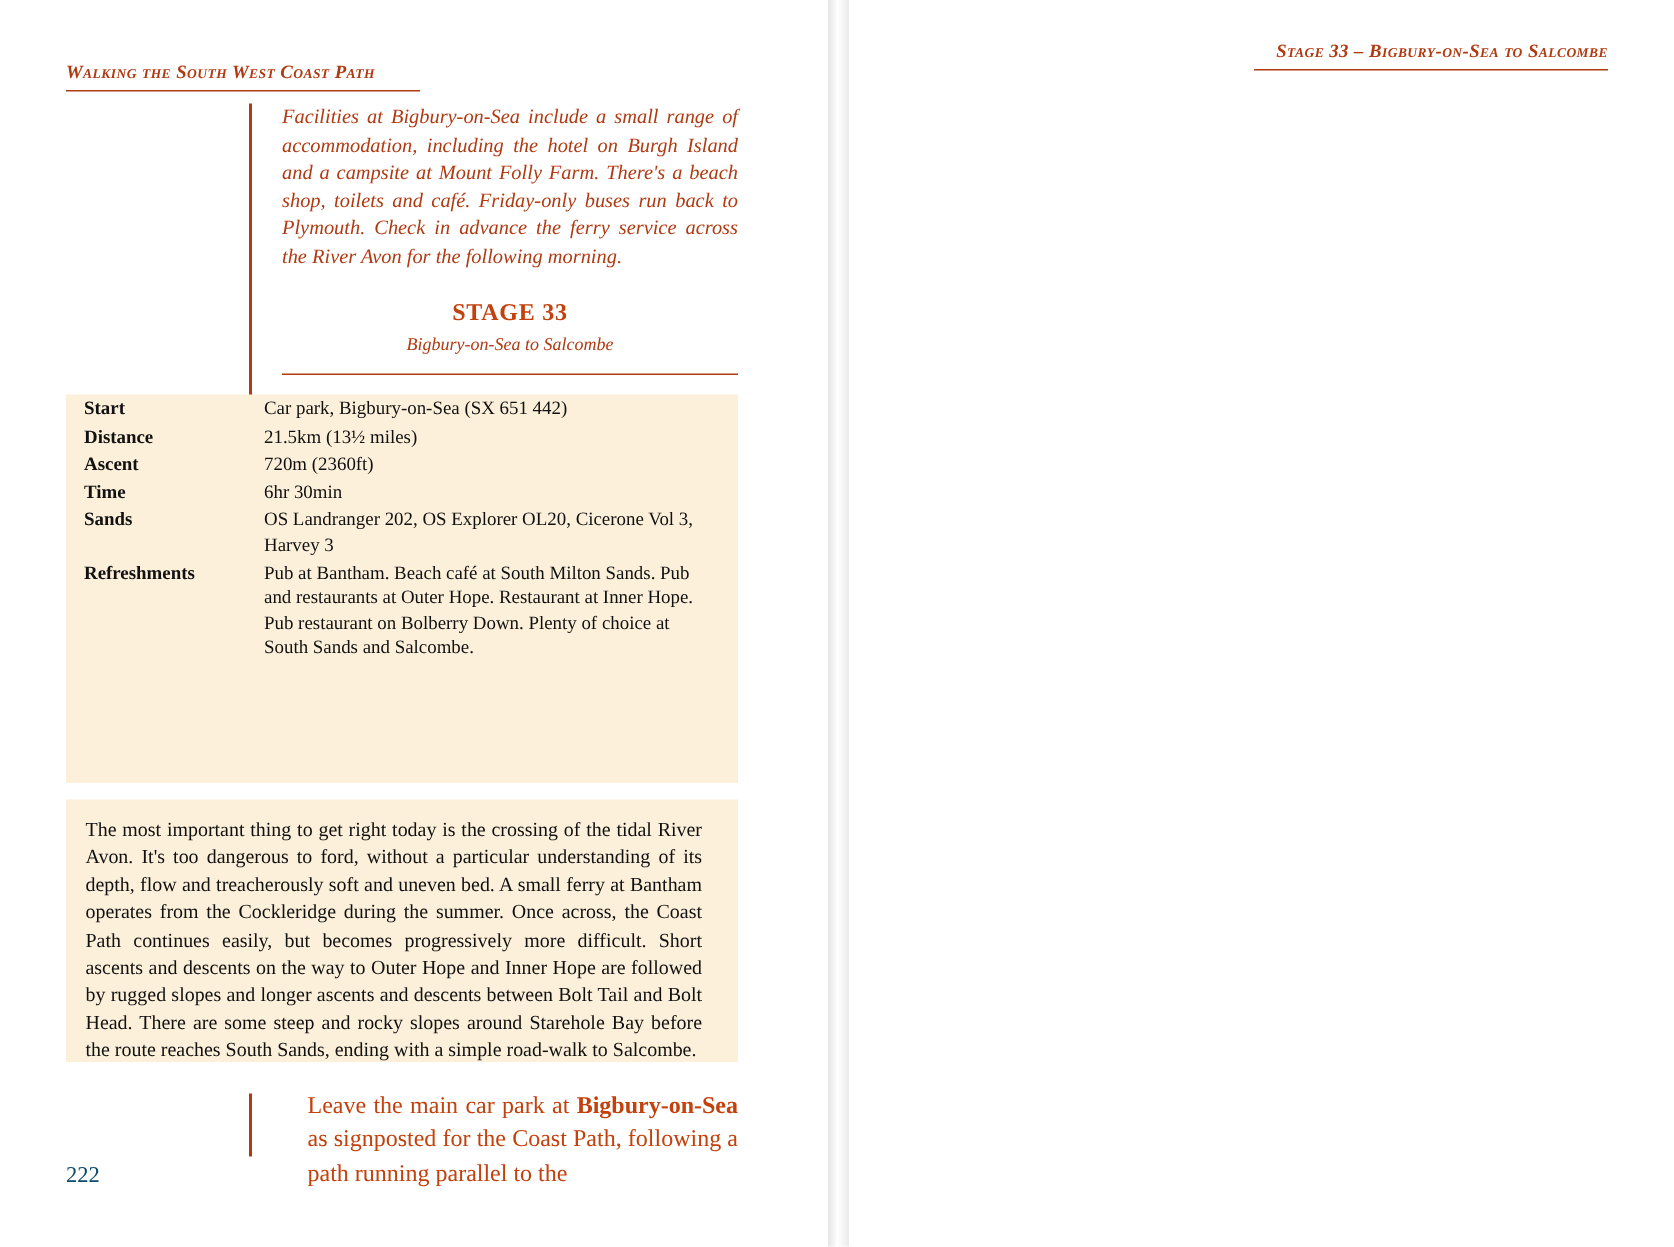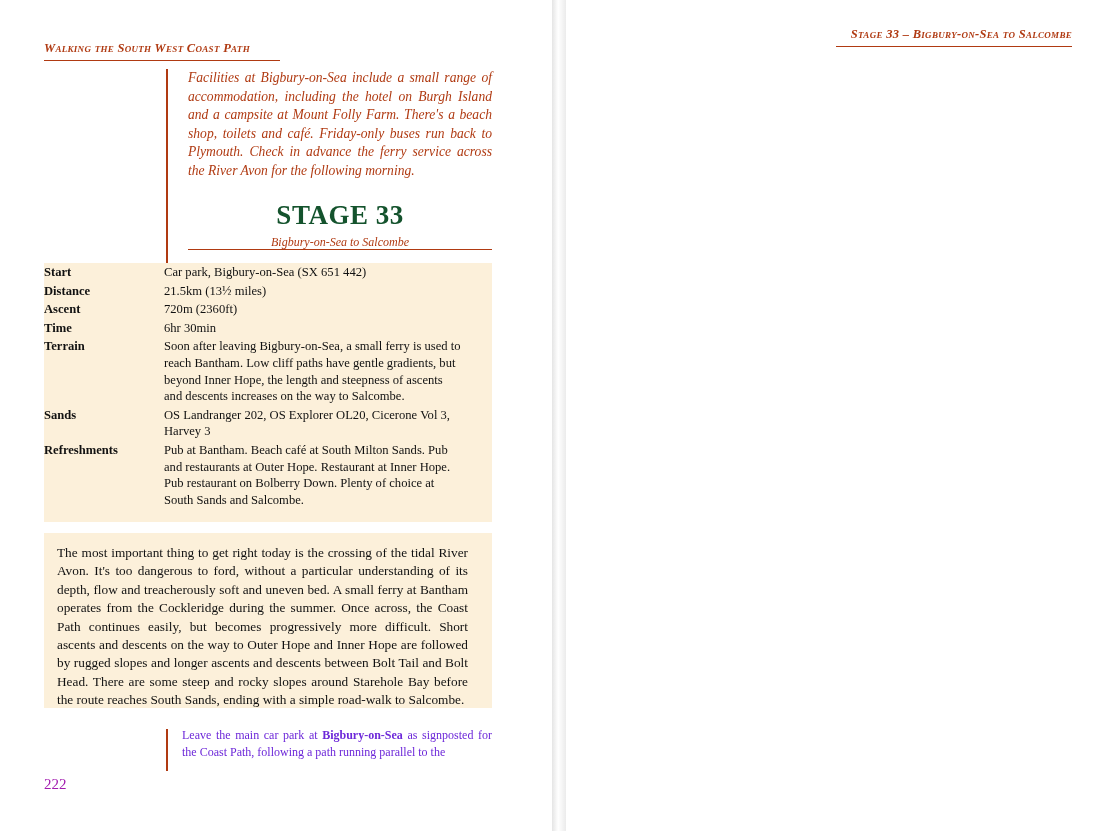--- a/index.html
+++ b/index.html
@@ -17,75 +17,75 @@
   .running-head-left{
     position:absolute;left:44px;top:27px;
     font-family:"Liberation Serif", serif;
     font-style:italic;font-weight:bold;
     font-size:12.5px;letter-spacing:.3px;
     color:#b03a12;
     font-variant:small-caps;
   }
   .rule-left{position:absolute;left:44px;top:46px;width:236px;height:1px;background:#b03a12;}
 
-  .folio-left{position:absolute;left:44px;top:762px;font-size:15px;color:#a21caf;}
+  .folio-left{position:absolute;left:44px;top:762px;font-size:15px;color:#0c4a6e;}
 
   
   .intro-block{
     position:absolute;left:166px;top:55px;width:326px;font-style:italic;
   }
   .intro-block .vrule{position:absolute;left:0;top:0;width:2px;height:198px;background:#b03a12;}
   .intro-text{
     margin-left:22px;
     color:#b03a12;
     font-size:13.6px;line-height:1.37;
     text-align:justify;
   }
 
   .stage-head{
     position:absolute;left:188px;top:186px;width:304px;text-align:center;
   }
   .stage-head .num{
-    color:#14532d;font-weight:bold;font-size:27px;letter-spacing:.5px;
+    color:#c2410c;font-weight:bold;font-size:16px;letter-spacing:.5px;
   }
   .stage-head .sub{
     color:#b03a12;font-style:italic;font-size:12px;margin-top:4px;
   }
   .stage-rule{position:absolute;left:188px;top:235px;width:304px;height:1px;background:#b03a12;}
 
   
   .info-box{
     position:absolute;left:44px;top:249px;width:448px;height:259px;
     background:#fcf0da;
   }
   .info-table{
     position:absolute;left:0;top:0;width:100%;
     border-collapse:collapse;
   }
   .info-table td{
     vertical-align:top;
     font-size:12.6px;line-height:1.32;
     padding:1px 0;
   }
-  .info-table td.k{width:120px;font-weight:bold;color:#111;}
+  .info-table td.k{width:120px;padding-left:12px;font-weight:bold;color:#111;}
   .info-table td.v{padding-right:29px;color:#111;text-align:left;}
 
   
   .summary-box{
     position:absolute;left:44px;top:519px;width:448px;height:175px;
     background:#fcf0da;
   }
   .summary-box p{
     margin:0;padding:11px 24px 0 13px;
     font-size:13.3px;line-height:1.385;text-align:justify;color:#111;
   }
 
   .closing-block{position:absolute;left:166px;top:713px;width:326px;}
   .closing-block .vrule{position:absolute;left:0;top:2px;width:2px;height:42px;background:#b03a12;}
-  .closing-text{margin-left:16px;font-size:12px;line-height:1.4;color:#6d28d9;text-align:justify;}
+  .closing-text{margin-left:39px;font-size:16px;line-height:1.4;color:#c2410c;text-align:justify;}
   .b{font-weight:bold;}
 
   
   .right-page{position:absolute;left:558px;top:0;width:558px;height:699px;background:#fff;}
   .running-head-right{
     position:absolute;right:44px;top:27px;
     font-family:"Liberation Serif", serif;
     font-style:italic;font-weight:bold;
     font-size:12.5px;color:#b03a12;letter-spacing:.3px;
     font-variant:small-caps;text-align:right;
@@ -130,24 +130,20 @@
           </tr>
           <tr>
             <td class="k">Ascent</td>
             <td class="v">720m (2360ft)</td>
           </tr>
           <tr>
             <td class="k">Time</td>
             <td class="v">6hr 30min</td>
           </tr>
           <tr>
-            <td class="k">Terrain</td>
-            <td class="v">Soon after leaving Bigbury-on-Sea, a small ferry is used to reach Bantham. Low cliff paths have gentle gradients, but beyond Inner Hope, the length and steepness of ascents and descents increases on the way to Salcombe.</td>
-          </tr>
-          <tr>
             <td class="k">Sands</td>
             <td class="v">OS Landranger 202, OS Explorer OL20, Cicerone Vol 3, Harvey 3</td>
           </tr>
           <tr>
             <td class="k">Refreshments</td>
             <td class="v">Pub at Bantham. Beach café at South Milton Sands. Pub and restaurants at Outer Hope. Restaurant at Inner Hope. Pub restaurant on Bolberry Down. Plenty of choice at South Sands and Salcombe.</td>
           </tr>
         </tbody>
       </table>
     </div>

